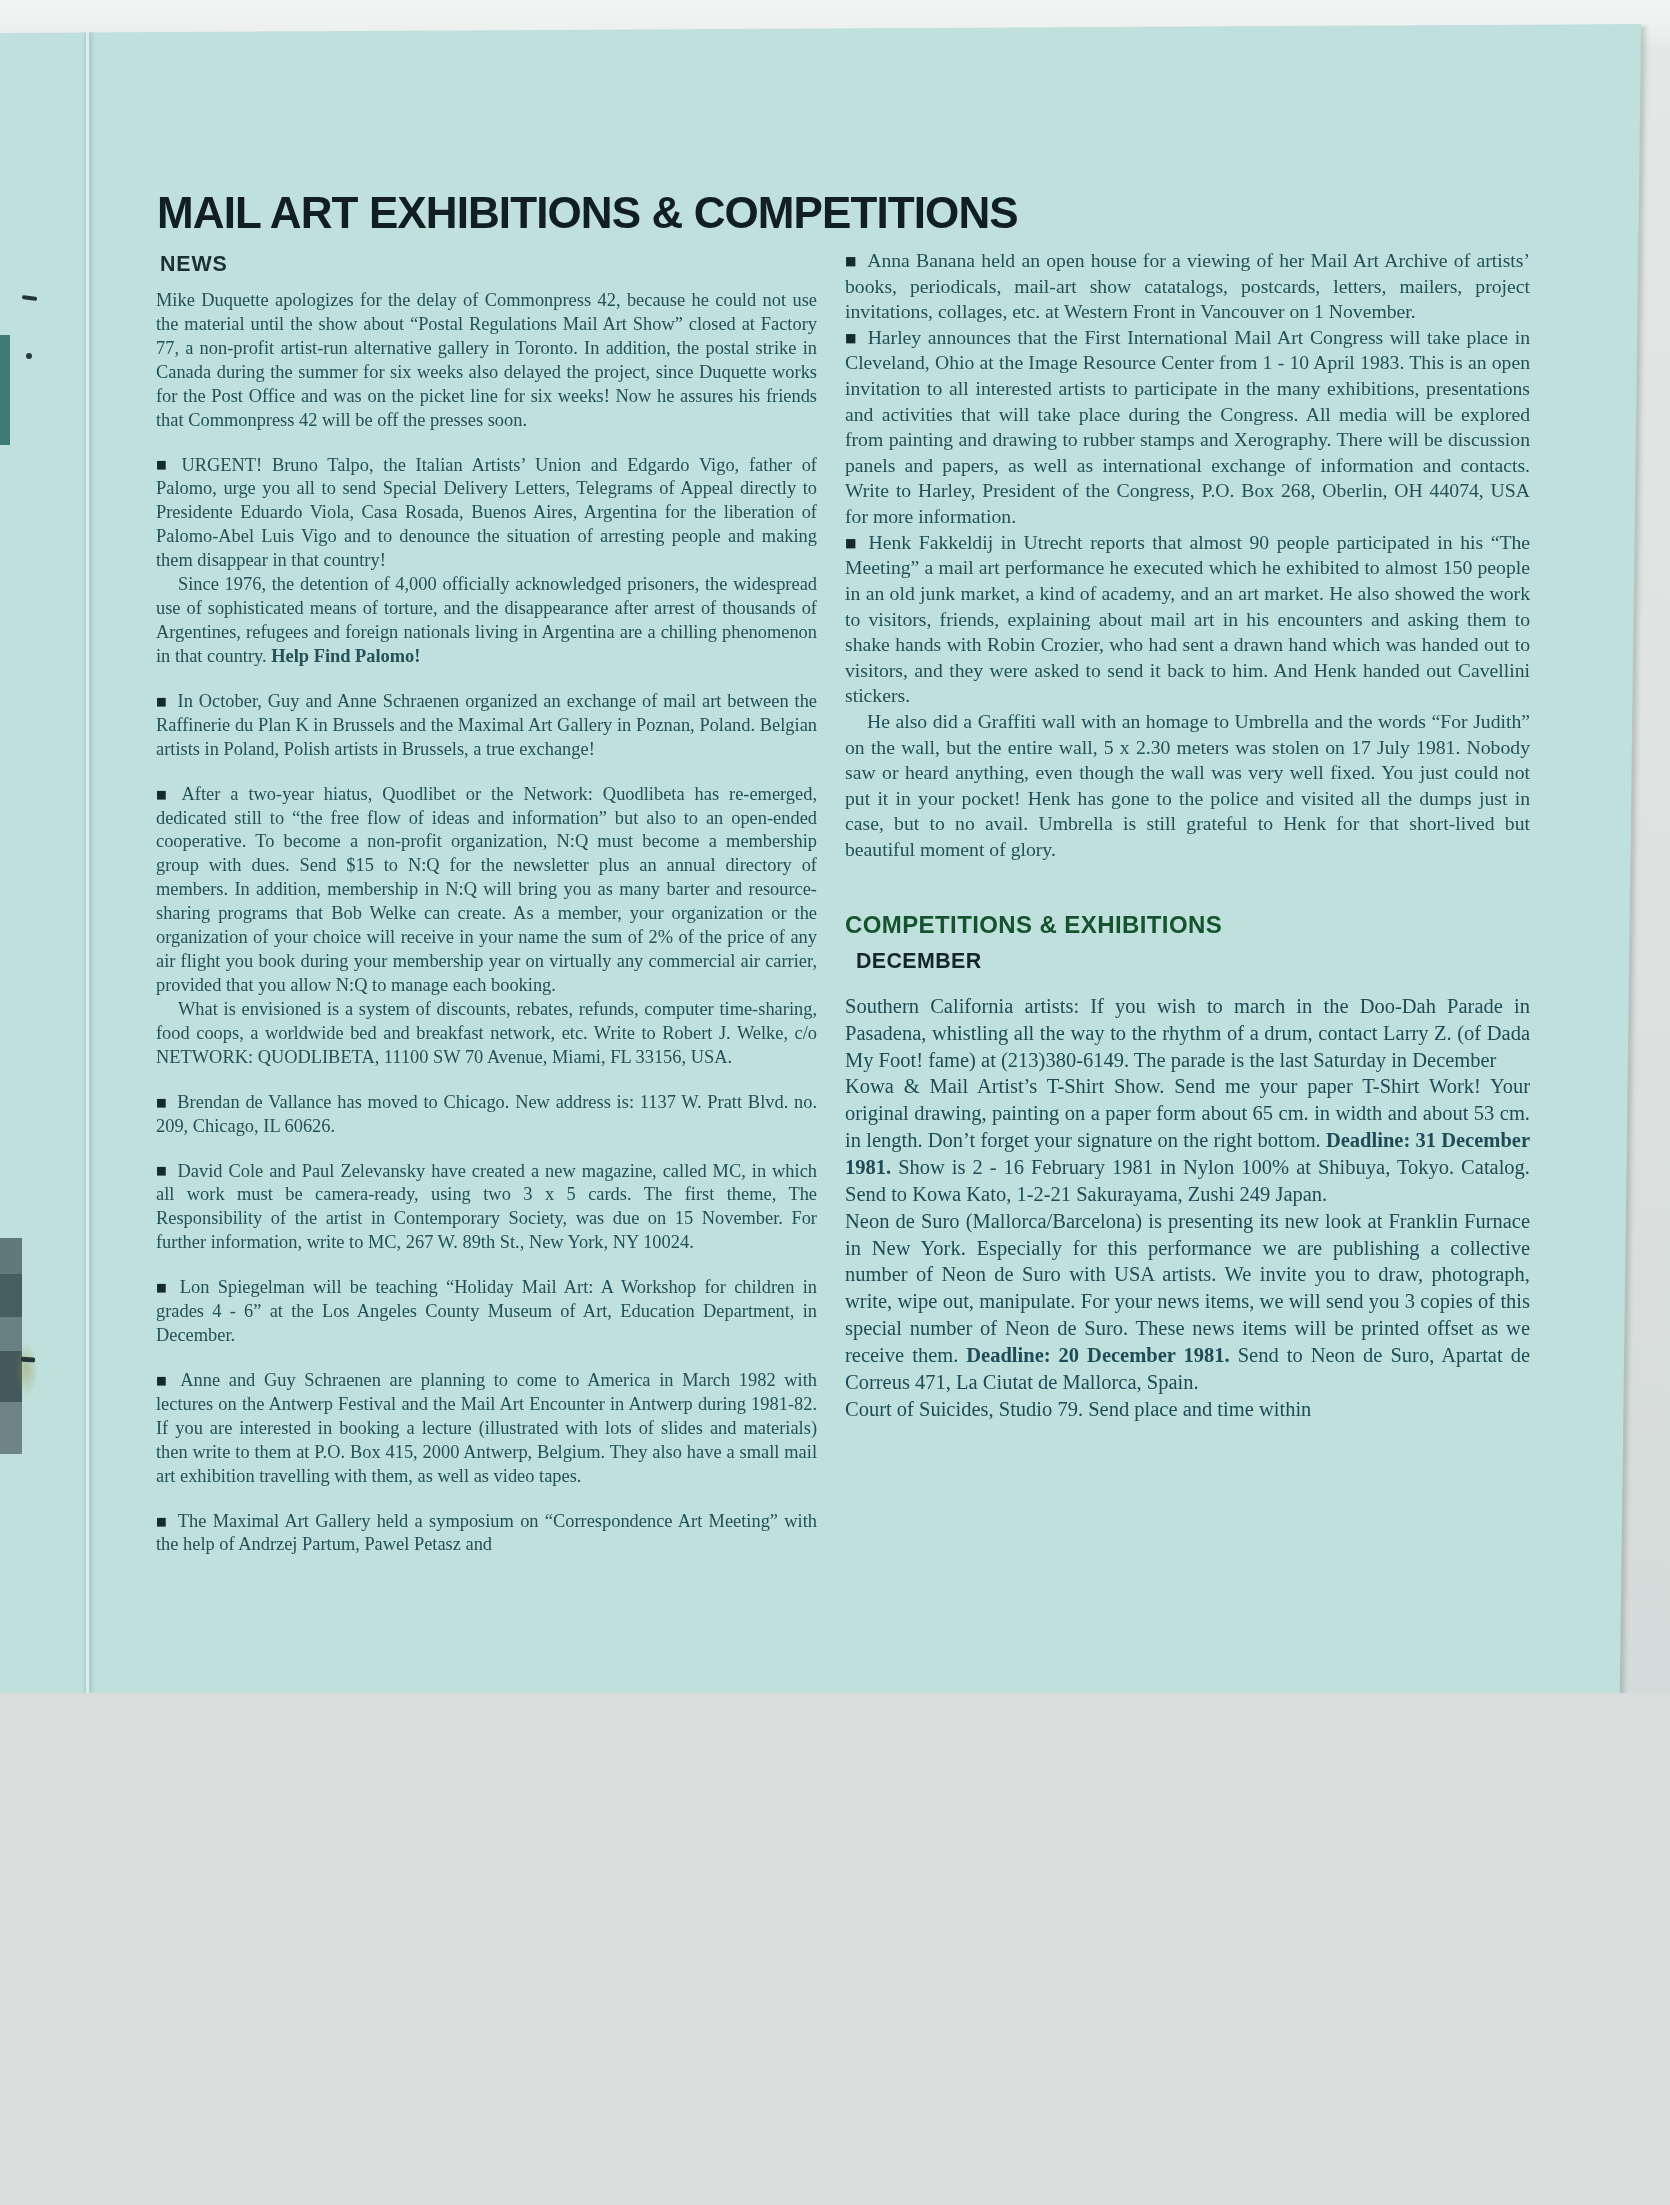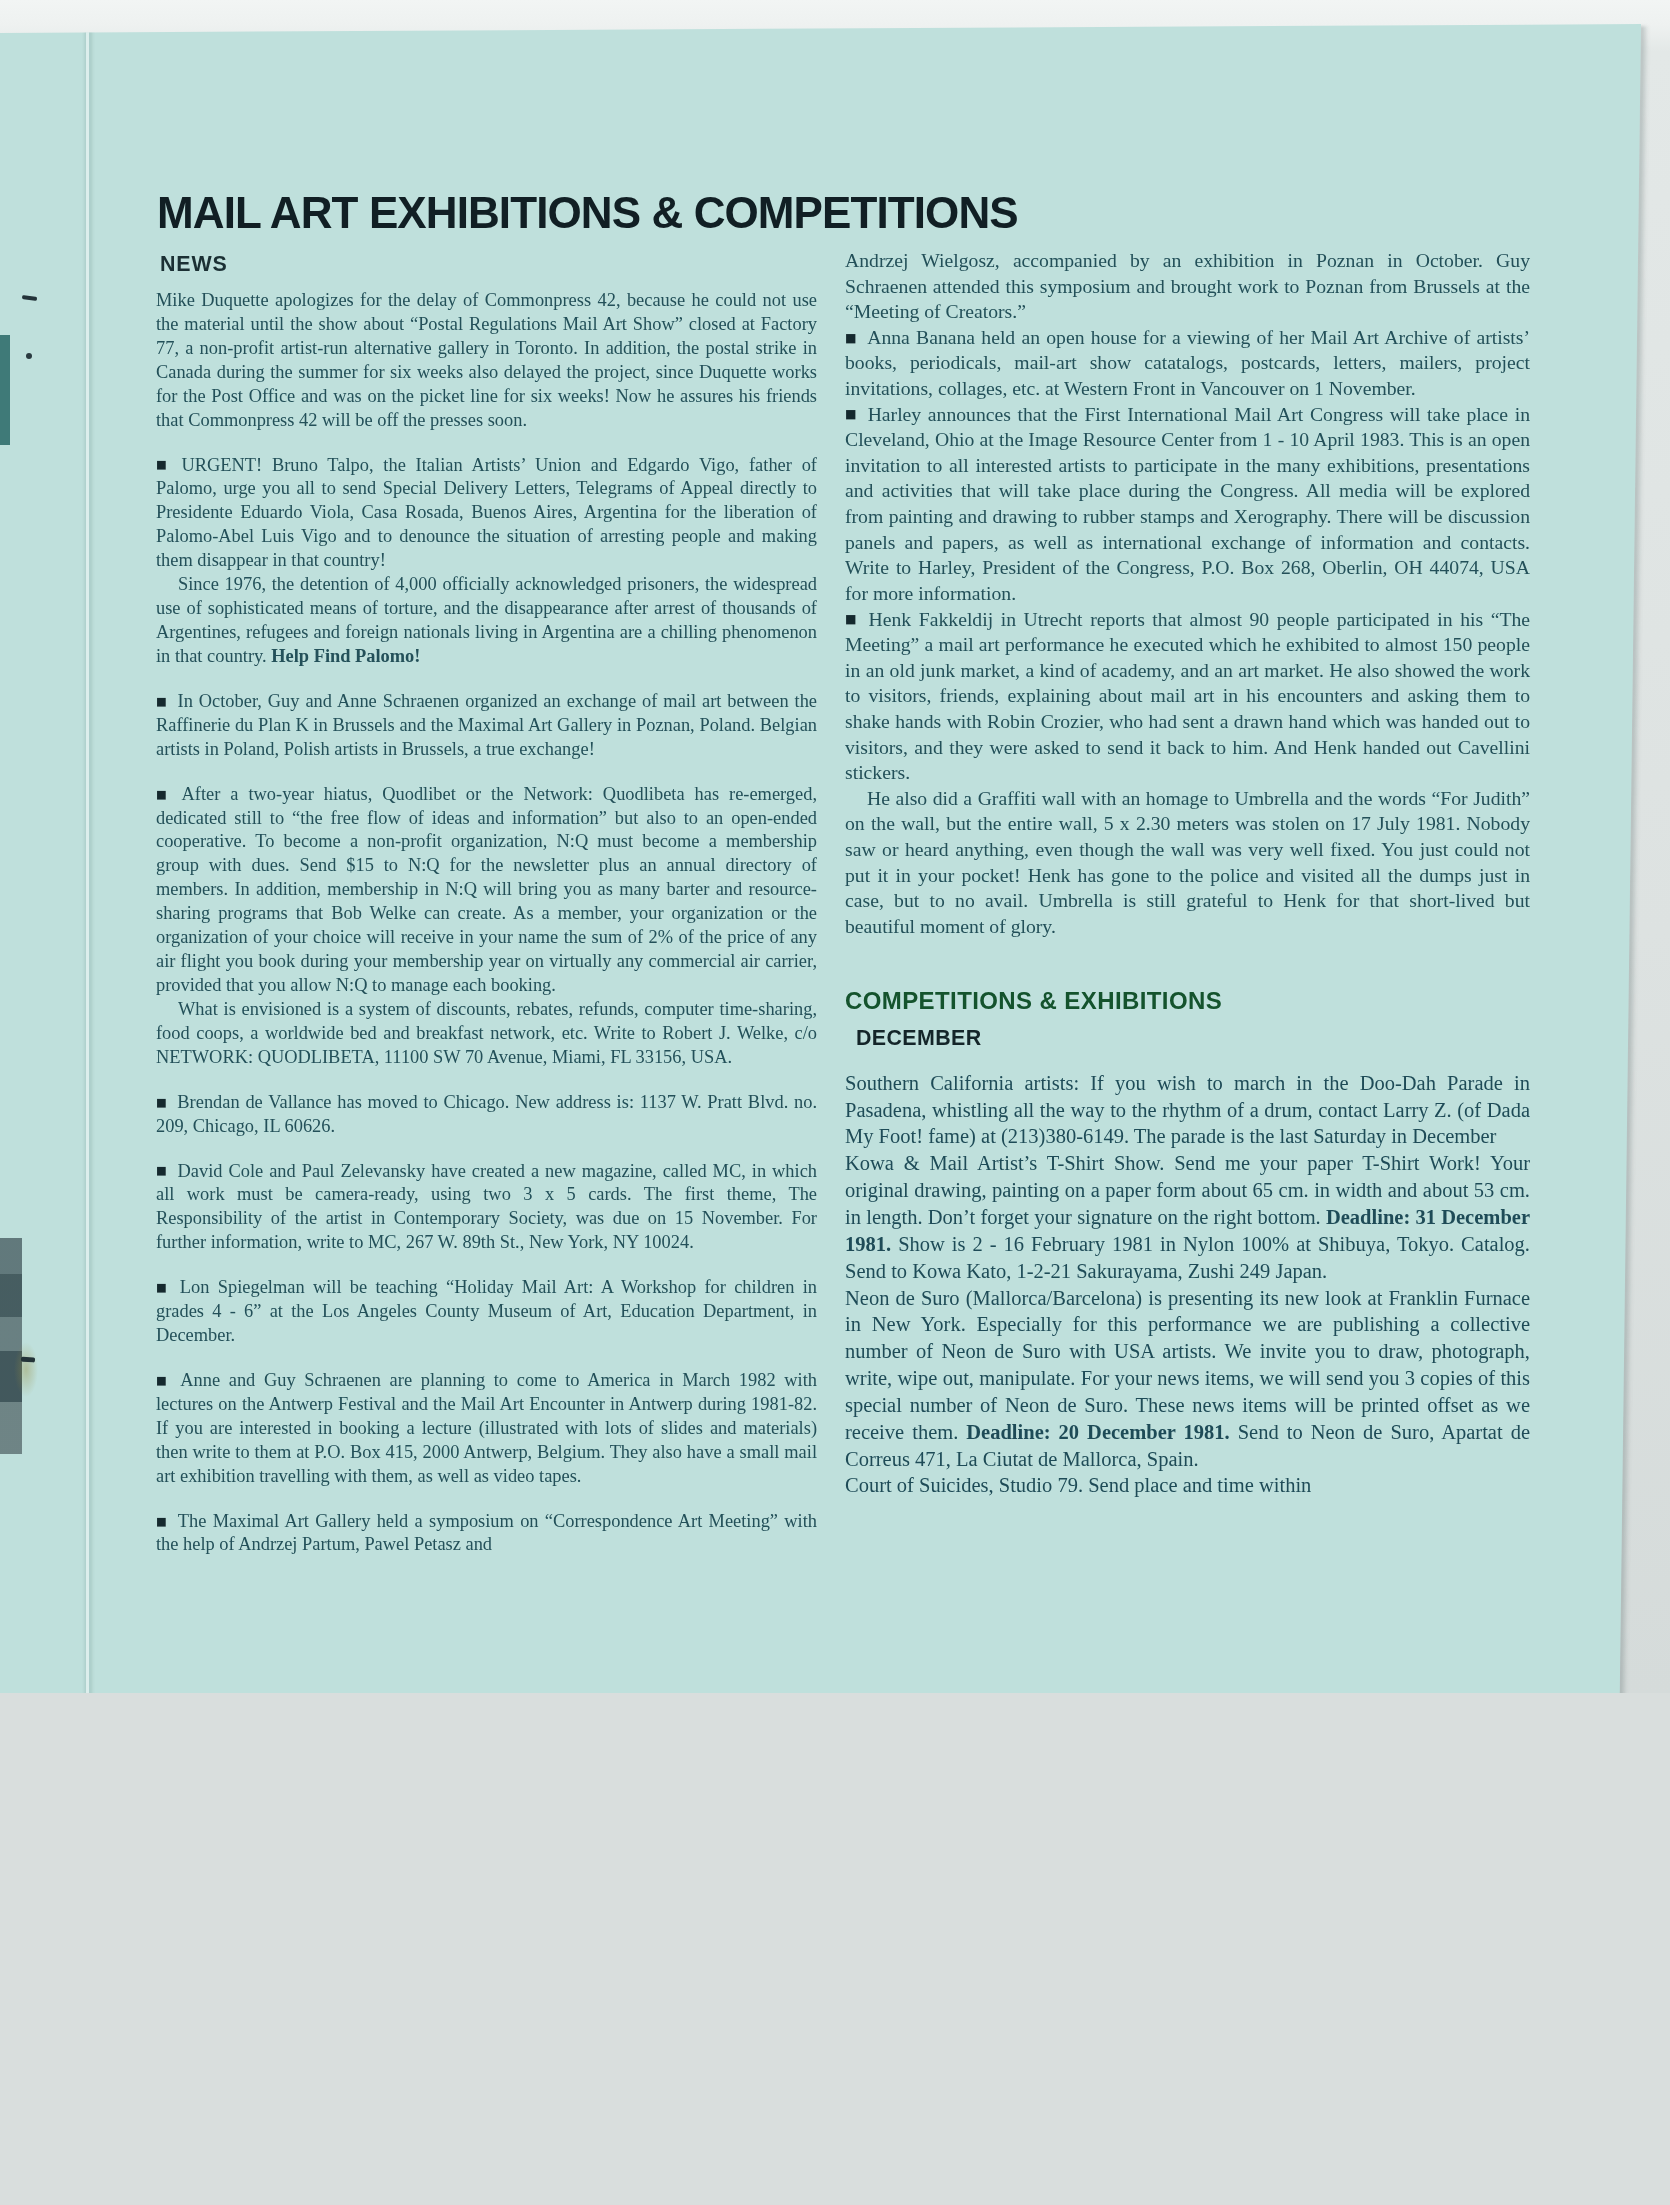--- a/index.html
+++ b/index.html
@@ -104,21 +104,20 @@
         <p class="para"><span class="bullet">■</span><span>In October, Guy and Anne Schraenen organized an exchange of mail art between the Raffinerie du Plan K in Brussels and the Maximal Art Gallery in Poznan, Poland.  Belgian artists in Poland, Polish artists in Brussels, a true exchange!</span></p>
         <p class="para"><span class="bullet">■</span><span>After a two-year hiatus, Quodlibet or the Network: Quodlibeta has re-emerged, dedicated still to “the free flow of ideas and information” but also to an open-ended cooperative.  To become a non-profit organization, N:Q must become a membership group with dues.  Send $15 to N:Q for the newsletter plus an annual directory of members. In addition, membership in N:Q will bring you as many barter and resource-sharing programs that Bob Welke can create.  As a member, your organization or the organization of your choice will receive in your name the sum of 2% of the price of any air flight you book during your membership year on virtually any commercial air carrier, provided that you allow N:Q to manage each booking.</span></p>
         <p class="para indent no-gap"><span>What is envisioned is a system of discounts, rebates, refunds, computer time-sharing, food coops,  a worldwide bed and breakfast network, etc. Write to Robert J. Welke, c/o NETWORK: QUODLIBETA, 11100 SW 70 Avenue, Miami, FL 33156, USA.</span></p>
         <p class="para"><span class="bullet">■</span><span>Brendan de Vallance has moved to Chicago.  New address is: 1137 W. Pratt Blvd. no. 209, Chicago, IL 60626.</span></p>
         <p class="para"><span class="bullet">■</span><span>David Cole and Paul Zelevansky have created a new magazine, called MC, in which all work must be camera-ready, using two 3 x 5 cards.  The first theme, The Responsibility of the artist in Contemporary Society, was due on 15 November.  For further information, write to MC, 267 W. 89th St., New York, NY 10024.</span></p>
         <p class="para"><span class="bullet">■</span><span>Lon Spiegelman will be teaching “Holiday Mail Art: A Workshop for children in grades 4 - 6” at the Los Angeles County Museum of Art, Education Department, in December.</span></p>
         <p class="para"><span class="bullet">■</span><span>Anne and Guy Schraenen are planning to come to America in March 1982 with lectures on the Antwerp Festival and the Mail Art Encounter in Antwerp during 1981-82.  If you are interested in booking a lecture (illustrated with lots of slides and materials) then write to them at P.O. Box 415, 2000 Antwerp, Belgium.  They also have a small mail art exhibition travelling with them, as well as video tapes.</span></p>
         <p class="para"><span class="bullet">■</span><span>The Maximal Art Gallery held a symposium on “Correspondence Art Meeting” with the help of Andrzej Partum, Pawel Petasz and</span></p>
       </div>
     <div class="col col-right" id="col-right">
-        <p class="para"><span>Andrzej Wielgosz, accompanied by  an exhibition in Poznan in October.  Guy Schraenen attended this symposium and brought work to Poznan from Brussels at the “Meeting of Creators.”</span></p>
         <p class="para"><span class="bullet">■</span><span>Anna Banana held an open house for a viewing of her Mail Art Archive of artists’ books, periodicals, mail-art show catatalogs, postcards, letters, mailers, project invitations, collages, etc. at Western Front in Vancouver on 1 November.</span></p>
         <p class="para"><span class="bullet">■</span><span>Harley announces that the First International Mail Art Congress will take place in Cleveland, Ohio at the Image Resource Center from 1 - 10 April  1983.  This is an open invitation to all interested artists to participate in the many exhibitions, presentations and activities that will take place during the Congress. All media will be explored from painting and drawing to rubber stamps and Xerography.  There will be discussion panels and papers, as well as international exchange of information and contacts.  Write to Harley, President of the Congress, P.O. Box  268, Oberlin, OH 44074, USA for more information.</span></p>
         <p class="para"><span class="bullet">■</span><span>Henk Fakkeldij in Utrecht reports  that almost 90 people participated in his “The Meeting” a mail art  performance he executed which he exhibited to almost 150 people in an old junk market, a kind of academy, and an art market. He also showed the work to visitors, friends, explaining about mail art in his encounters and asking them to shake hands with Robin Crozier, who had sent a drawn hand which was handed out to visitors, and they were asked to send it back to him. And Henk handed out Cavellini stickers.</span></p>
         <p class="para indent no-gap"><span>He also did a Graffiti wall with an homage to Umbrella and the words “For Judith” on the wall, but the entire wall, 5 x 2.30 meters was stolen on 17 July 1981.  Nobody saw or heard anything, even though the wall was very well fixed. You just could not put it in your pocket! Henk has gone to the police and visited all the dumps just in case, but to no avail. Umbrella is still grateful to Henk for that short-lived but beautiful moment of glory.</span></p>
         <div class="heading">COMPETITIONS &amp; EXHIBITIONS</div>
         <div class="subheading">DECEMBER</div>
         <p class="para lg"><span>Southern California artists: If you wish to march in the Doo-Dah Parade in Pasadena, whistling all the way to the rhythm of a drum, contact Larry Z. (of  Dada My Foot! fame) at (213)380-6149.  The parade is the last Saturday in December</span></p>
         <p class="para lg"><span>Kowa &amp; Mail Artist’s T-Shirt Show.  Send me your paper T-Shirt Work! Your original drawing, painting on a paper form about 65 cm. in width and about 53 cm. in length. Don’t forget your signature on the right bottom.  </span><span class="bold">Deadline: 31 December 1981.</span><span>  Show is 2 - 16 February 1981 in Nylon 100% at Shibuya, Tokyo.  Catalog.  Send to Kowa Kato, 1-2-21 Sakurayama, Zushi 249 Japan.</span></p>
         <p class="para lg"><span>Neon de Suro (Mallorca/Barcelona) is presenting its new look at Franklin Furnace in New York.  Especially for this performance we are publishing a collective number of Neon de Suro with USA artists.  We invite you to draw, photograph, write, wipe out, manipulate.  For your news items, we will send you 3 copies of this special number of Neon de Suro. These news items will be printed offset as we receive them. </span><span class="bold">Deadline: 20 December 1981.</span><span>  Send to Neon de Suro, Apartat de Correus 471, La Ciutat de Mallorca, Spain.</span></p>
         <p class="para lg"><span>Court of Suicides, Studio 79.  Send place and time within</span></p>

